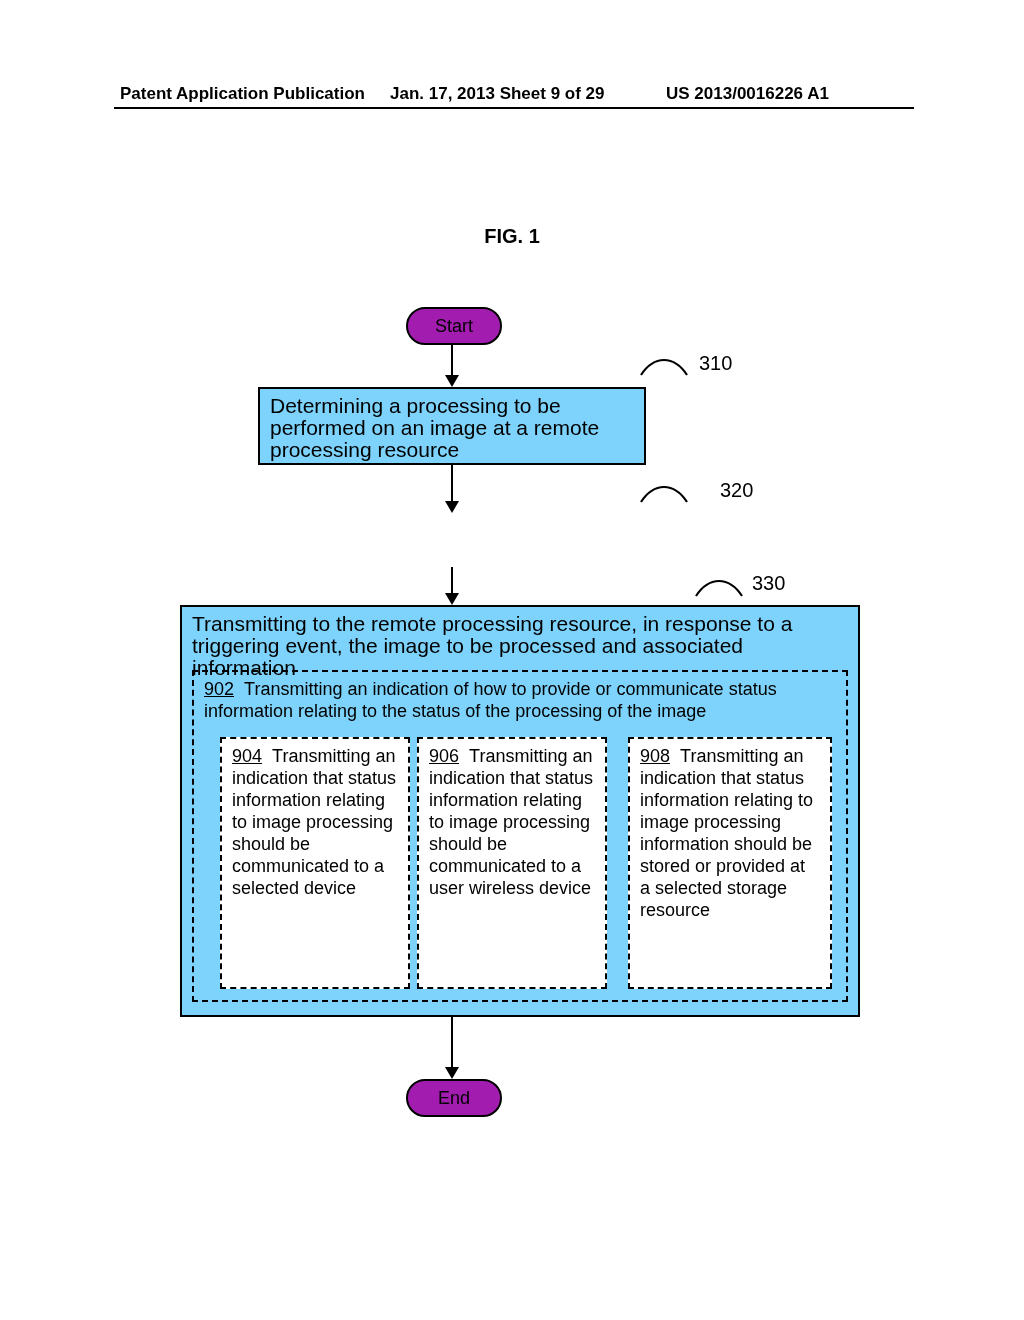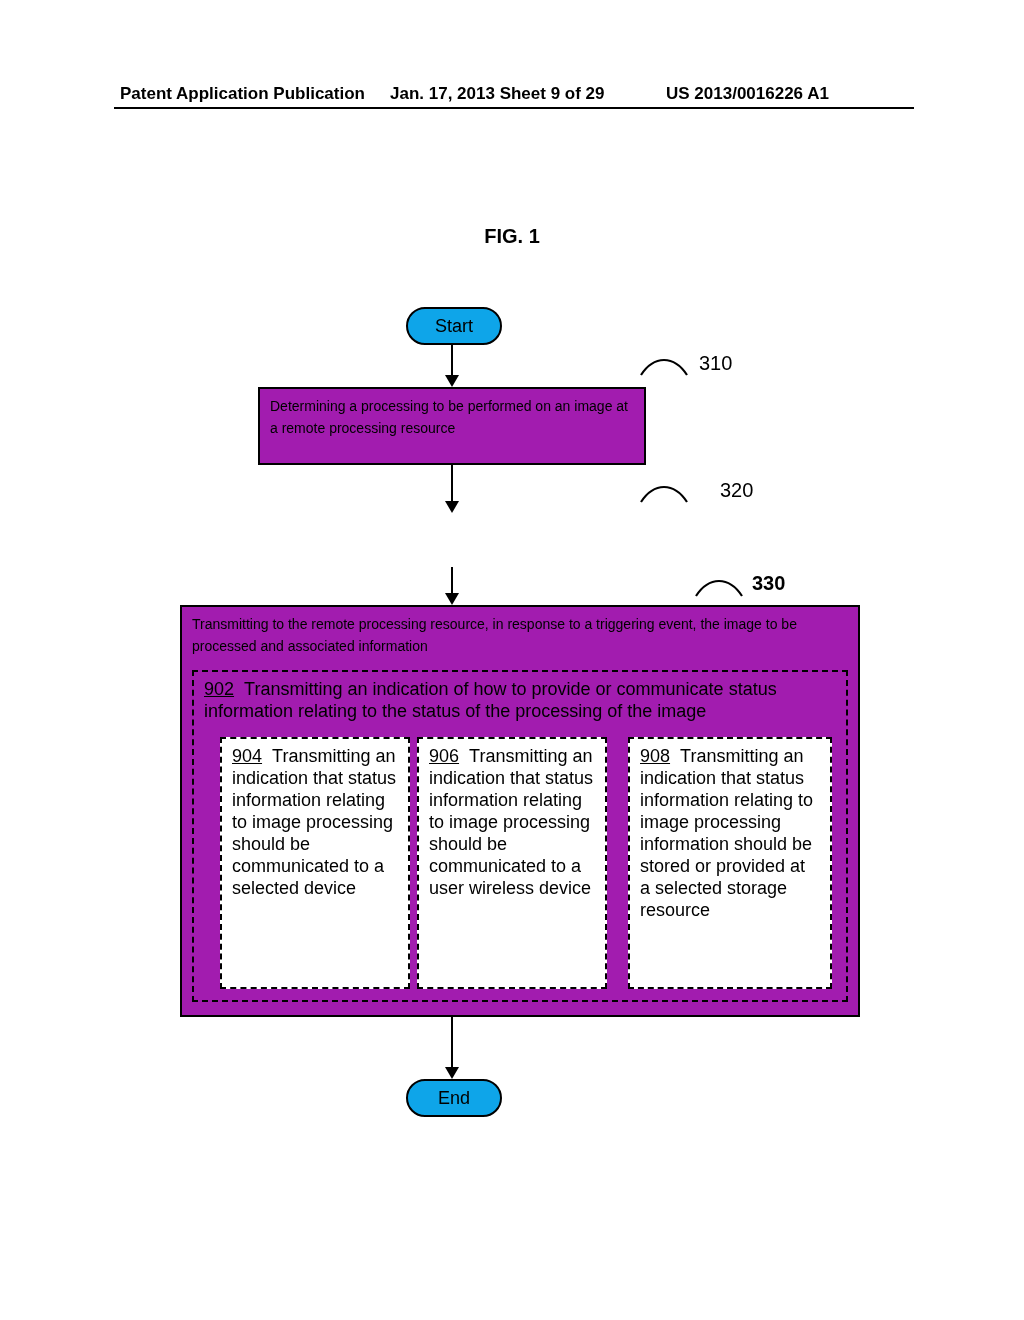--- a/index.html
+++ b/index.html
@@ -53,29 +53,29 @@
     font-size: 20px;
   }
   .terminal {
     position: absolute;
     border: 2px solid #000;
     border-radius: 22px;
     text-align: center;
     font-size: 18px;
     line-height: 34px;
     height: 34px;
-    background: #0ea5e9;
+    background: #a21caf;
   }
   .box {
     position: absolute;
     border: 2px solid #000;
-    background: #a21caf;
+    background: #7dd3fc;
     box-sizing: border-box;
     padding: 6px 10px;
-    font-size: 14px;
+    font-size: 21px;
     line-height: 22px;
   }
   .dashbox {
     position: absolute;
     border: 2px dashed #000;
     box-sizing: border-box;
     padding: 6px 10px;
     font-size: 18px;
     line-height: 22px;
   }
@@ -150,21 +150,21 @@
 
 
   <div class="arrow-line" style="left:451px; top:567px; height:26px;"></div>
   <div class="arrow-head" style="left:445px; top:593px;"></div>
 
   <div class="swoosh" style="left:694px; top:576px;">
     <svg viewBox="0 0 50 22" width="50" height="22">
         <path d="M2 20 C 15 0, 35 0, 48 20" stroke="#000" stroke-width="2.2" fill="none"></path>
       </svg>
   </div>
-  <div class="callout" style="left:752px; top:572px;font-weight:bold;">330</div>
+  <div class="callout" style="left:752px; top:572px;">330</div>
 
   <div class="box" style="left:180px; top:605px; width:680px; height:412px;">
     <span>Transmitting to the remote processing resource, in response to a triggering event, the image to be processed and associated information</span>
   </div>
 
   <div class="dashbox" style="left:192px; top:670px; width:656px; height:332px;">
     <span><span class="ref">902</span>&nbsp;&nbsp;<span>Transmitting an indication of how to provide or communicate status information relating to the status of the processing of the image</span></span>
   </div>
 
   <div class="dashbox" style="left:220px; top:737px; width:190px; height:252px; background:#fff;">

